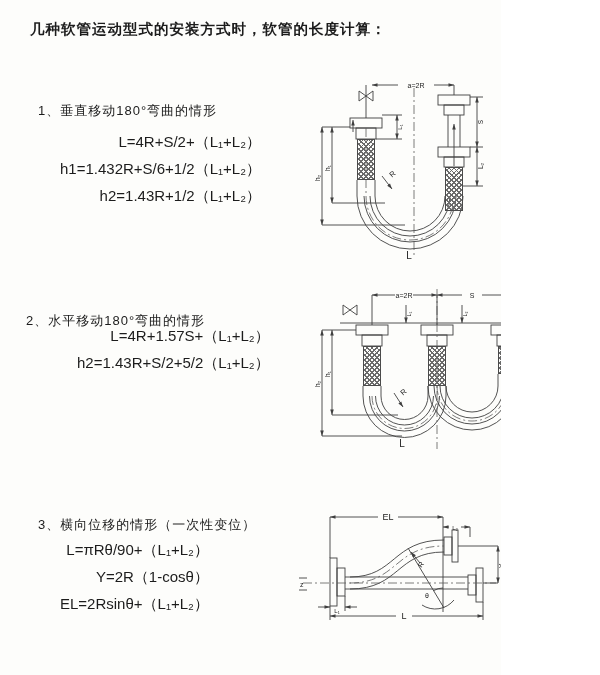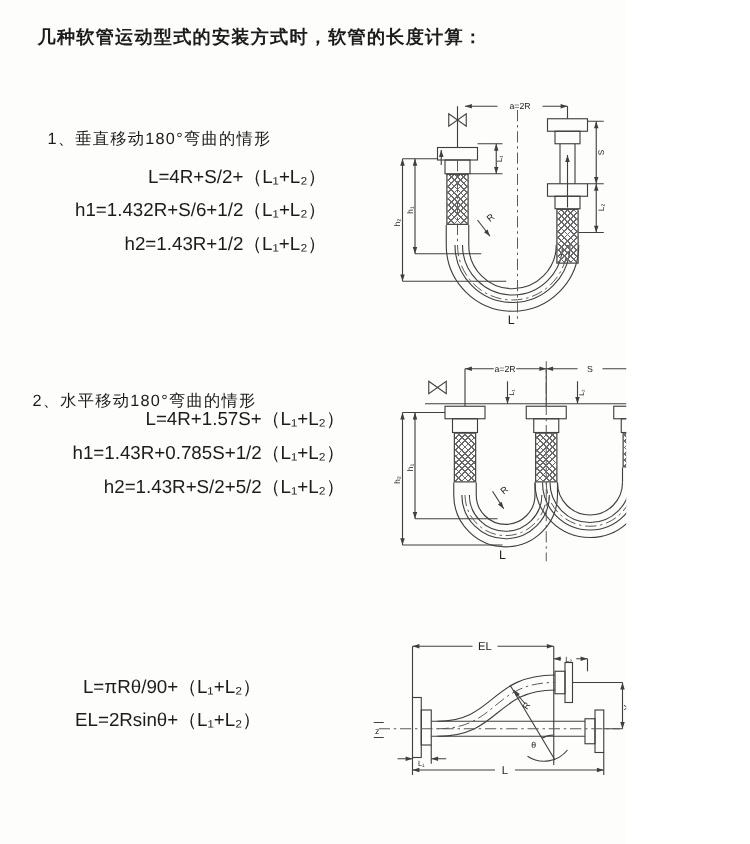--- a/index.html
+++ b/index.html
@@ -26,28 +26,29 @@
   <div class="title">几种软管运动型式的安装方式时，软管的长度计算：</div>
 
   <div class="sec-heading" style="left:38px;top:102px;">1、垂直移动180°弯曲的情形</div>
   <div class="formulas" style="left:60px;top:128px;">
     <div class="f">L=4R+S/2+（L₁+L₂）</div>
     <div class="f">h1=1.432R+S/6+1/2（L₁+L₂）</div>
     <div class="f">h2=1.43R+1/2（L₁+L₂）</div>
   </div>
 
   <div class="sec-heading" style="left:26px;top:296px;margin-top:16px;">2、水平移动180°弯曲的情形</div>
-  <div class="formulas" style="left:58px;top:322px;">
+  <div class="formulas" style="left:77px;top:322px;">
     <div class="f">L=4R+1.57S+（L₁+L₂）</div>
-    <div class="f">h1=1.43R+0.785S+1/2（L₁+L₂）</div>
     <div class="f">h2=1.43R+S/2+5/2（L₁+L₂）</div>
   </div>
 
+  <div class="sec-heading" style="left:38px;top:516px;">3、横向位移的情形（一次性变位）</div>
   <div class="formulas" style="left:60px;top:536px;">
     <div class="f">L=πRθ/90+（L₁+L₂）</div>
+    <div class="f">Y=2R（1-cosθ）</div>
     <div class="f">EL=2Rsinθ+（L₁+L₂）</div>
   </div>
 
   <svg class="diagram" style="left:310px;top:66px;" width="200" height="196" viewBox="0 0 200 196">
     <defs>
         <path id="ah1" d="M0,0L-5.5,-1.8L-5.5,1.8Z" fill="#3f3f3f"></path>
       </defs>
     <g class="ln">
 
       <line x1="62" y1="19" x2="88" y2="19"></line>

